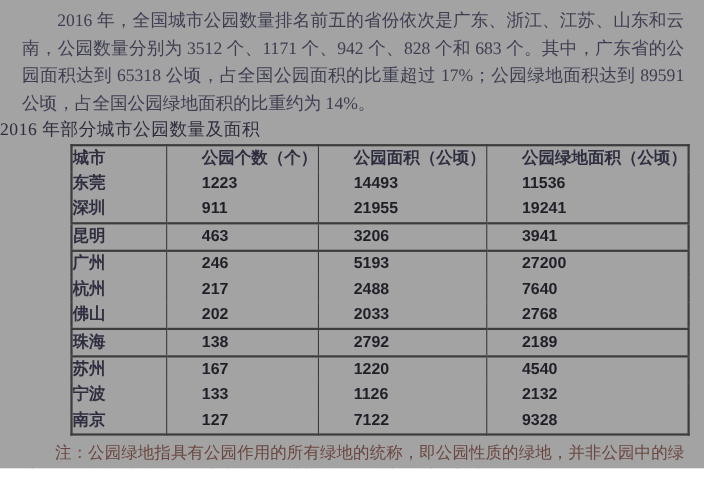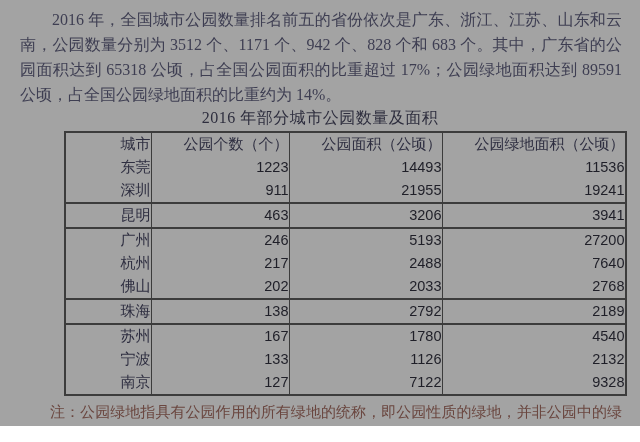--- a/index.html
+++ b/index.html
@@ -15,37 +15,36 @@
   .intro {
     margin: 7px 18px 0 20px;
     font-size: 16px;
     line-height: 25px;
     text-align: justify;
     text-indent: 2em;
     color: #3e3e52;
   }
   .table-title {
     margin-top: 1px;
-    text-align: center;
     font-size: 16px;
     letter-spacing: 0.5px;
     color: #2e2e3e;
   }
   table.parks {
     border-collapse: collapse;
     table-layout: fixed;
     margin: 2px 0 0 64px;
     border: 2px solid #3c3c3c;
   }
   .parks th, .parks td {
     height: 23px;
     padding: 0;
-    text-align: right;
+    text-align: left;
     vertical-align: middle;
-    font-weight: normal;
+    font-weight: bold;
     font-size: 15px;
     line-height: 23px;
     color: #2e2e40;
     overflow: hidden;
     white-space: nowrap;
   }
   .parks th + th, .parks td + td { border-left: 1px solid #3c3c3c; padding-left: 32px; }
   .parks tr.grp td { border-top: 2px solid #3c3c3c; }
   .parks td.num {
     font-family: "Liberation Sans", "DejaVu Sans", sans-serif;
@@ -124,21 +123,21 @@
       </tr>
       <tr class="grp">
         <td>珠海</td>
         <td class="num">138</td>
         <td class="num">2792</td>
         <td class="num">2189</td>
       </tr>
       <tr class="grp">
         <td>苏州</td>
         <td class="num">167</td>
-        <td class="num">1780</td>
+        <td class="num">1220</td>
         <td class="num">4540</td>
       </tr>
       <tr>
         <td>宁波</td>
         <td class="num">133</td>
         <td class="num">1126</td>
         <td class="num">2132</td>
       </tr>
       <tr>
         <td>南京</td>

